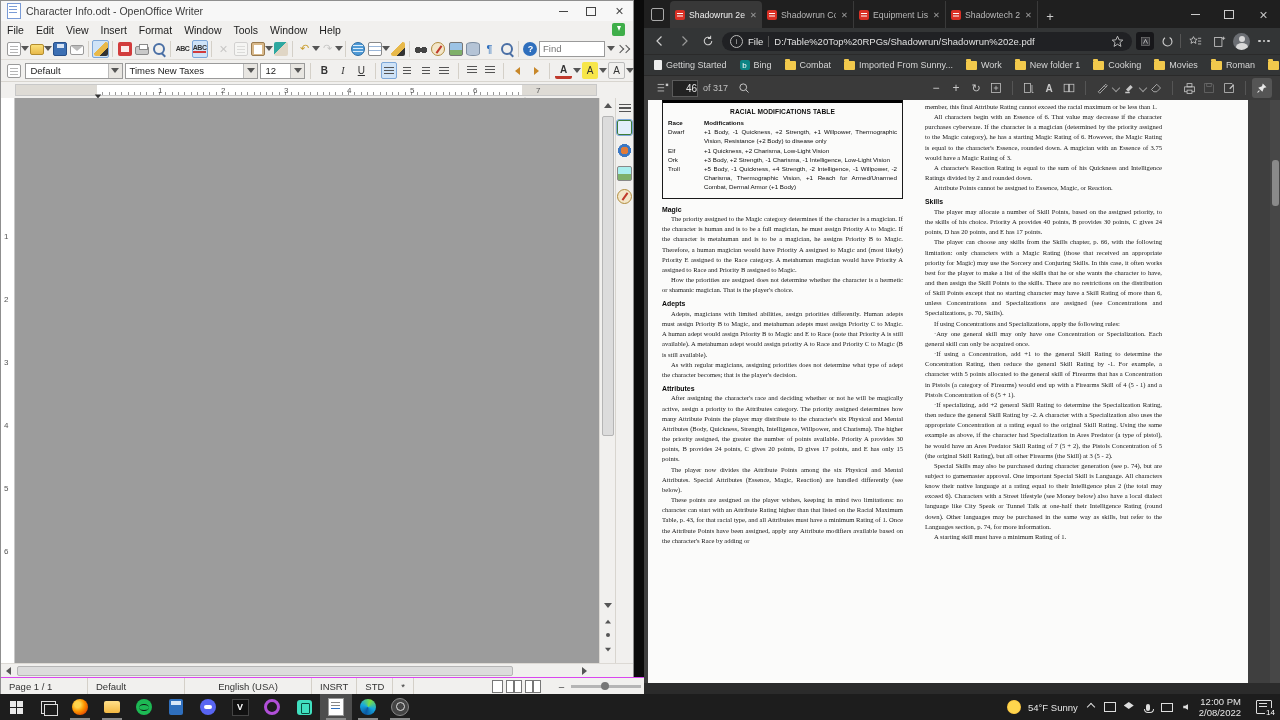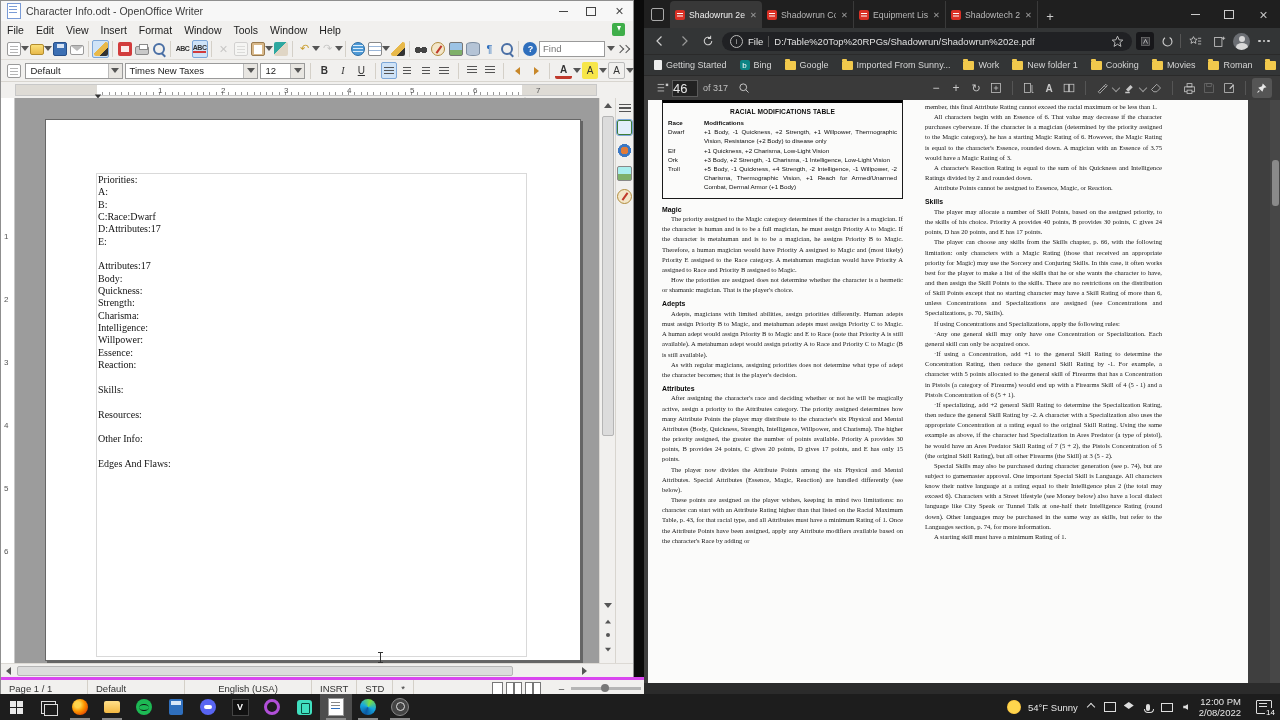--- a/index.html
+++ b/index.html
@@ -96,21 +96,21 @@
   .sbic{width:15px;height:15px;border-radius:2px;position:relative}
   .sbic.on{outline:1px solid #7da7d8;background:#e2eefb}
   .ham{width:12px;height:8px;background:repeating-linear-gradient(#555 0 1.5px,transparent 1.5px 3.5px);margin-top:2px}
   .cube{background:linear-gradient(135deg,#7cc576 50%,#4f9e4a 51%);border:1px solid #3c7d38;box-sizing:border-box}
   .star4{background:radial-gradient(circle at 50% 50%,#e07b39 35%,#3c78c3 36% 60%,transparent 61%)}
   .photo{background:linear-gradient(180deg,#aee 50%,#7fb069 51%);border:1px solid #888;box-sizing:border-box}
   .compass{background:#f3e6c8;border:1px solid #b08c3e;border-radius:50%;box-sizing:border-box}
   .compass::after{content:"";position:absolute;left:6px;top:2px;width:2px;height:9px;background:#c0392b;transform:rotate(35deg)}
   .whscroll{left:0;top:662px;width:632px;height:14px;background:#f1f0ee;border-top:1px solid #dcd9d4}
   .whthumb{position:absolute;left:16px;top:2px;width:496px;height:10px;background:#dcdcdc;border:1px solid #b5b5b5;box-sizing:border-box;border-radius:2px}
-  .wstatus{left:0;top:676px;width:708px;height:17px;background:#f1f0ee;border-top:3px solid #d946ef;display:flex;align-items:center;font-size:9.5px;color:#333}
+  .wstatus{left:0;top:676px;width:708px;height:17px;background:#f1f0ee;border-top:1px solid #d946ef;display:flex;align-items:center;font-size:9.5px;color:#333}
   .wstatus .seg{padding:0 8px;height:100%;display:flex;align-items:center;border-right:1px solid #d4d0c8}
   .zoomslider{width:70px;height:3px;background:#b5b5b5;position:relative;margin:0 6px}
   .zoomslider::before{content:"";position:absolute;left:30px;top:-3px;width:8px;height:8px;background:#777;border-radius:50%}
   .pgico{width:9px;height:11px;border:1px solid #777;background:#fff;margin:0 1.5px}
   .pgico.two{width:14px;background:linear-gradient(90deg,#fff 45%,#777 45% 55%,#fff 55%)}
   
   .ewin{left:644px;top:0;width:636px;height:694px;background:#2b2b2b}
   .etabs{left:644px;top:0;width:636px;height:28px;background:#1f1f1f;display:flex;align-items:flex-end}
   .tabact{width:26px;height:27px;display:flex;align-items:center;justify-content:center}
   .tabact .sq{width:11px;height:11px;border:1px solid #aaa;border-radius:2px}
@@ -143,21 +143,21 @@
   .ebm{left:644px;top:54px;width:636px;height:21px;background:#333536;border-top:1px solid #2a2a2a;display:flex;align-items:center;padding:0 10px;box-sizing:border-box;gap:13px;font-size:9px;color:#d5d5d5}
   .bmi{display:flex;align-items:center;gap:4px;white-space:nowrap}
   .bmfold{width:11px;height:9px;background:#f2c94c;border-radius:1px;position:relative;flex:none}
   .bmfold::before{content:"";position:absolute;left:0;top:-2px;width:5px;height:2px;background:#f2c94c;border-radius:1px 1px 0 0}
   .bmpage{width:8px;height:10px;background:#eee;border-radius:1px;flex:none}
   .bmbing{width:10px;height:10px;background:#0c8484;border-radius:2px;color:#fff;font-size:8px;display:flex;align-items:center;justify-content:center;flex:none}
   .epdfbar{left:644px;top:75px;width:636px;height:25px;background:#3a3a3a;border-top:1px solid #2a2a2a;display:flex;align-items:center;padding:0 8px;box-sizing:border-box;color:#c8c8c8}
   .pbic{width:20px;height:20px;display:flex;align-items:center;justify-content:center;color:#c8c8c8}
   .pbic.dim{opacity:.35}
   .pbic.pin{background:#555;border-radius:3px}
-  .pagebox{width:24px;height:15px;background:#222;border:1px solid #5a5a5a;color:#e8e8e8;font-size:13px;text-align:left;padding:0}
+  .pagebox{width:24px;height:15px;background:#222;border:1px solid #5a5a5a;color:#e8e8e8;font-size:10px;text-align:right;padding:0}
   .ofpg{font-size:9px;color:#c0c0c0;margin:0 6px 0 5px;white-space:nowrap}
   .pdsep{width:1px;height:14px;background:#555;margin:0 6px}
   .caret-dd{margin-left:1px}
   .eview{left:644px;top:100px;width:636px;height:583px;background:#3f3f3f;overflow:hidden}
   .pdfpage{position:absolute;left:4px;top:0;width:600px;height:583px;background:#fbfbfa;overflow:hidden}
   .escroll{position:absolute;left:626px;top:0;width:10px;height:100%;background:#474747}
   .ethumb{position:absolute;left:1.5px;top:60px;width:7px;height:46px;background:#8a8a8a;border-radius:3px}
   .ebottom{left:644px;top:683px;width:636px;height:11px;background:#2b2b2b}
   
   .colL{position:absolute;left:14px;top:0;width:241px}
@@ -447,48 +447,20 @@
 
   <div class="abs wmain">
     <div class="vruler">
       <span class="vrnum" style="top:134px">1</span>
       <span class="vrnum" style="top:197px">2</span>
       <span class="vrnum" style="top:260px">3</span>
       <span class="vrnum" style="top:323px">4</span>
       <span class="vrnum" style="top:386px">5</span>
       <span class="vrnum" style="top:449px">6</span>
     </div>
-    <div class="wpage">
-      <div class="marginbox"></div>
-      <div class="doctext">Priorities:
-A:
-B:
-C:Race:Dwarf
-D:Attributes:17
-E:
-
-Attributes:17
-Body:
-Quickness:
-Strength:
-Charisma:
-Intelligence:
-Willpower:
-Essence:
-Reaction:
-
-Skills:
-
-Resources:
-
-Other Info:
-
-Edges And Flaws:</div>
-      <div class="ibeam"></div>
-    </div>
     <div class="wvscroll">
       <span class="sbtn" style="top:0">
           <span class="tri up"></span>
         </span>
       <span class="wthumb"></span>
       <span class="sbtn" style="top:500px">
           <span class="tri down"></span>
         </span>
       <span class="sbtn" style="top:516px">
           <span class="tri up" style="transform:scale(.75)"></span>
@@ -644,21 +616,21 @@
   <span class="bmi">
       <span class="bmpage"></span>
       <span>Getting Started</span>
     </span>
   <span class="bmi">
       <span class="bmbing">b</span>
       <span>Bing</span>
     </span>
   <span class="bmi">
       <span class="bmfold"></span>
-      <span>Google</span>
+      <span>Combat</span>
     </span>
   <span class="bmi">
       <span class="bmfold"></span>
       <span>Imported From Sunny...</span>
     </span>
   <span class="bmi">
       <span class="bmfold"></span>
       <span>Work</span>
     </span>
   <span class="bmi">

